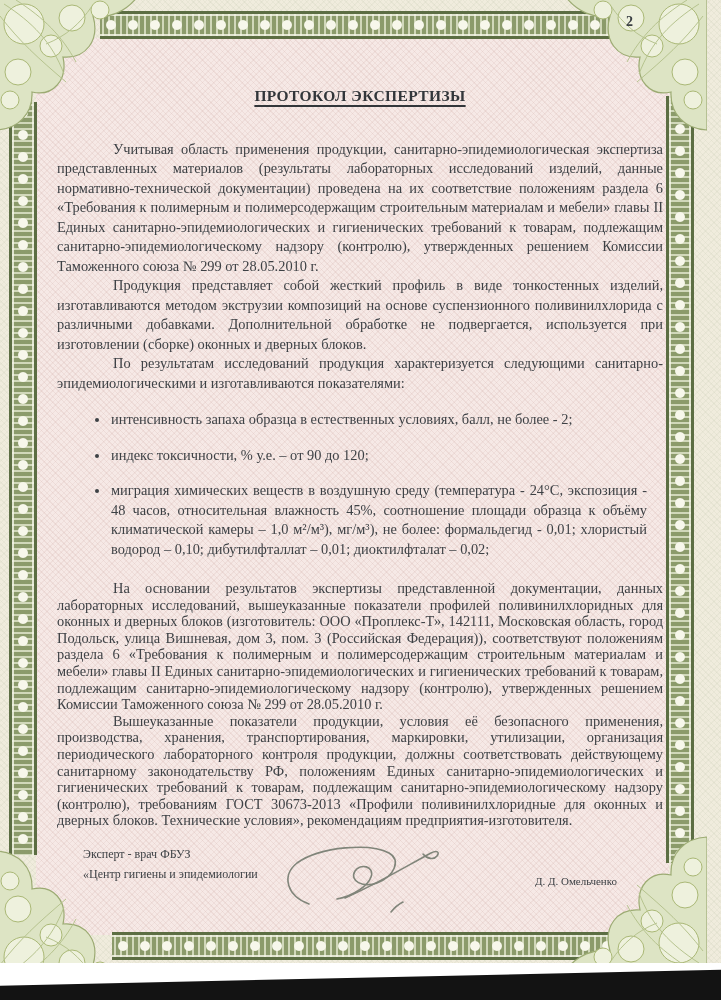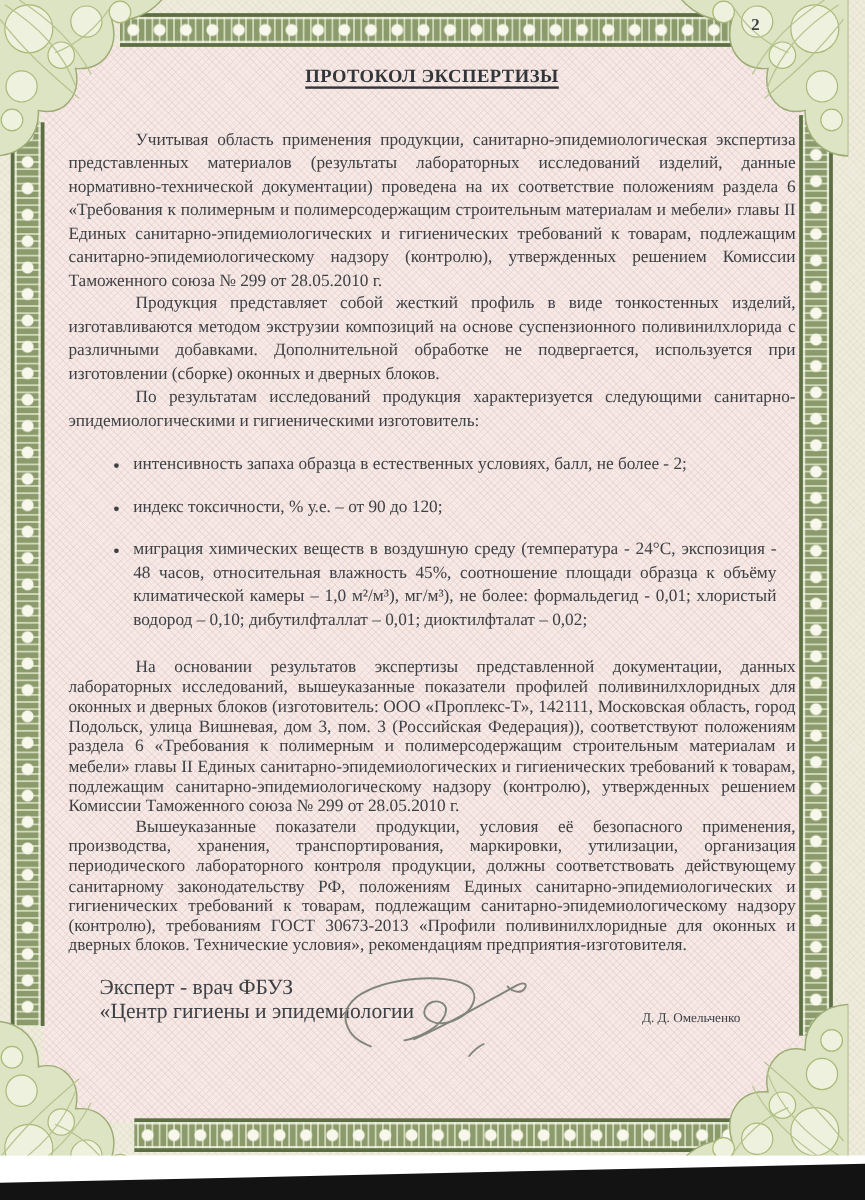--- a/index.html
+++ b/index.html
@@ -60,34 +60,34 @@
   .content{
     position:absolute;left:57px;right:58px;top:0;z-index:4;
     color:#3d4145;font-size:14.4px;line-height:19.5px;text-align:justify;
   }
   .content p{margin:0;text-indent:56px;}
   h1.doc-title,h2.doc-title{
     margin:0;text-align:center;font-size:15.5px;letter-spacing:.4px;
     color:#32363a;font-weight:bold;
     text-decoration:underline;text-decoration-thickness:1.5px;text-underline-offset:4px;
   }
-  h1.doc-title{margin-top:54px;}
+  h1.doc-title{margin-top:86px;}
   h2.doc-title{margin-top:16px;}
   .p-intro{margin-top:34px !important;}
   ul.indicators{margin:17px 0 0;padding:0 0 0 38px;list-style:none;}
   ul.indicators li{position:relative;margin:16px;text-indent:0;}
   ul.indicators li::before{
     content:"";position:absolute;left:-16px;top:8px;width:4px;height:4px;border-radius:50%;background:#3d4145;
   }
   .concl p{line-height:16.6px;}
   .p-concl1{margin-top:21px !important;}
   
   .sig-row{position:relative;margin-top:15px;height:80px;text-indent:0;}
   .sig-left{
-    position:absolute;left:26px;top:0;font-size:18px;line-height:20px;text-align:left;
+    position:absolute;left:26px;top:0;font-size:12px;line-height:20px;text-align:left;
   }
   .sig-name{position:absolute;right:46px;top:28px;font-size:11px;}
   .sig-svg{position:absolute;left:222px;top:0;}
   
   .below-page{position:absolute;left:0;right:0;top:963px;height:37px;background:#ffffff;}
   .black-strip{
     position:absolute;left:0;right:0;top:958px;height:42px;background:#131313;
     clip-path:polygon(0 66%, 100% 28%, 100% 100%, 0 100%);
   }
 </style>
@@ -174,21 +174,21 @@
       </g>
     </svg>
 
     <div class="page-num">2</div>
 
     <div class="content">
       <h1 class="doc-title">ПРОТОКОЛ ЭКСПЕРТИЗЫ</h1>
 
       <p class="p-intro">Учитывая область применения продукции, санитарно-эпидемиологическая экспертиза представленных материалов (результаты лабораторных исследований изделий, данные нормативно-технической документации) проведена на их соответствие положениям раздела 6 «Требования к полимерным и полимерсодержащим строительным материалам и мебели» главы II Единых санитарно-эпидемиологических и гигиенических требований к товарам, подлежащим санитарно-эпидемиологическому надзору (контролю), утвержденных решением Комиссии Таможенного союза № 299 от 28.05.2010 г.</p>
       <p>Продукция представляет собой жесткий профиль в виде тонкостенных изделий, изготавливаются методом экструзии композиций на основе суспензионного поливинилхлорида с различными добавками. Дополнительной обработке не подвергается, используется при изготовлении (сборке) оконных и дверных блоков.</p>
-      <p>По результатам исследований продукция характеризуется следующими санитарно-эпидемиологическими и гигиеническими изготовитель:</p>
+      <p>По результатам исследований продукция характеризуется следующими санитарно-эпидемиологическими и изготавливаются показателями:</p>
 
       <ul class="indicators">
         <li>интенсивность запаха образца в естественных условиях, балл, не более - 2;</li>
         <li>индекс токсичности, % у.е. – от 90 до 120;</li>
         <li>миграция химических веществ в воздушную среду (температура - 24°С, экспозиция - 48 часов, относительная влажность 45%, соотношение площади образца к объёму климатической камеры – 1,0 м²/м³), мг/м³), не более: формальдегид - 0,01; хлористый водород – 0,10; дибутилфталлат – 0,01; диоктилфталат – 0,02;</li>
       </ul>
 
 
       <div class="concl">
         <p class="p-concl1">На основании результатов экспертизы представленной документации, данных лабораторных исследований, вышеуказанные показатели профилей поливинилхлоридных для оконных и дверных блоков (изготовитель: ООО «Проплекс-Т», 142111, Московская область, город Подольск, улица Вишневая, дом 3, пом. 3 (Российская Федерация)), соответствуют положениям раздела 6 «Требования к полимерным и полимерсодержащим строительным материалам и мебели» главы II Единых санитарно-эпидемиологических и гигиенических требований к товарам, подлежащим санитарно-эпидемиологическому надзору (контролю), утвержденных решением Комиссии Таможенного союза № 299 от 28.05.2010 г.</p>

